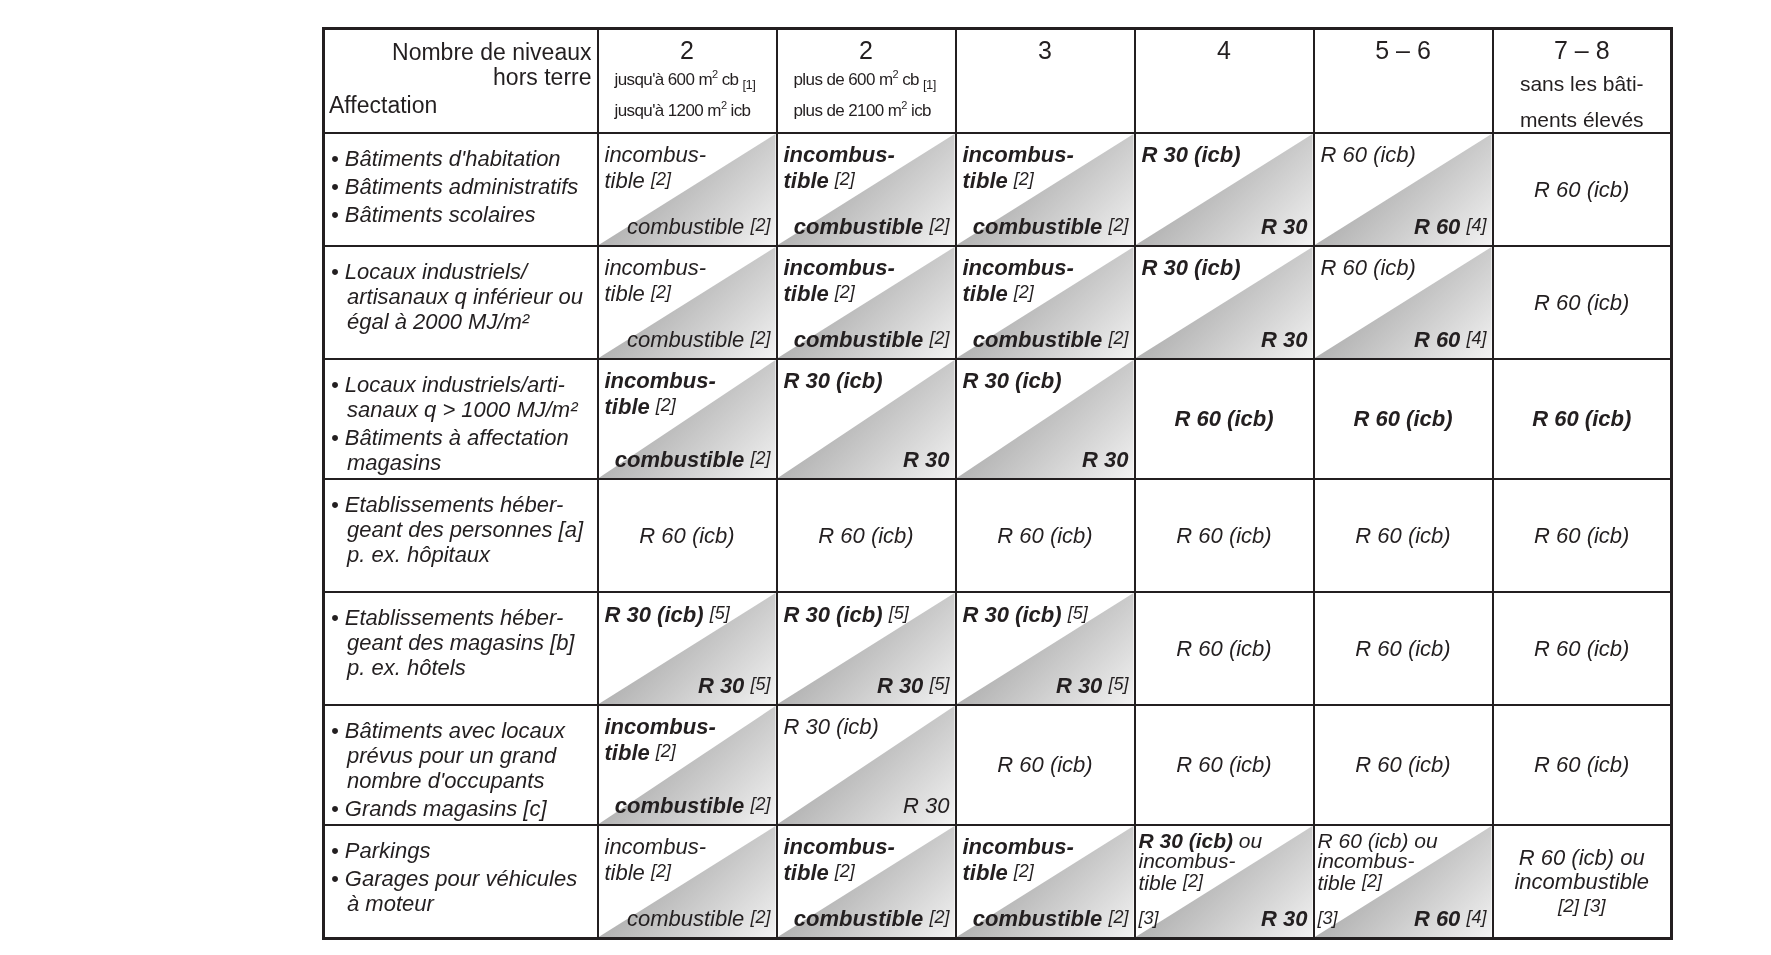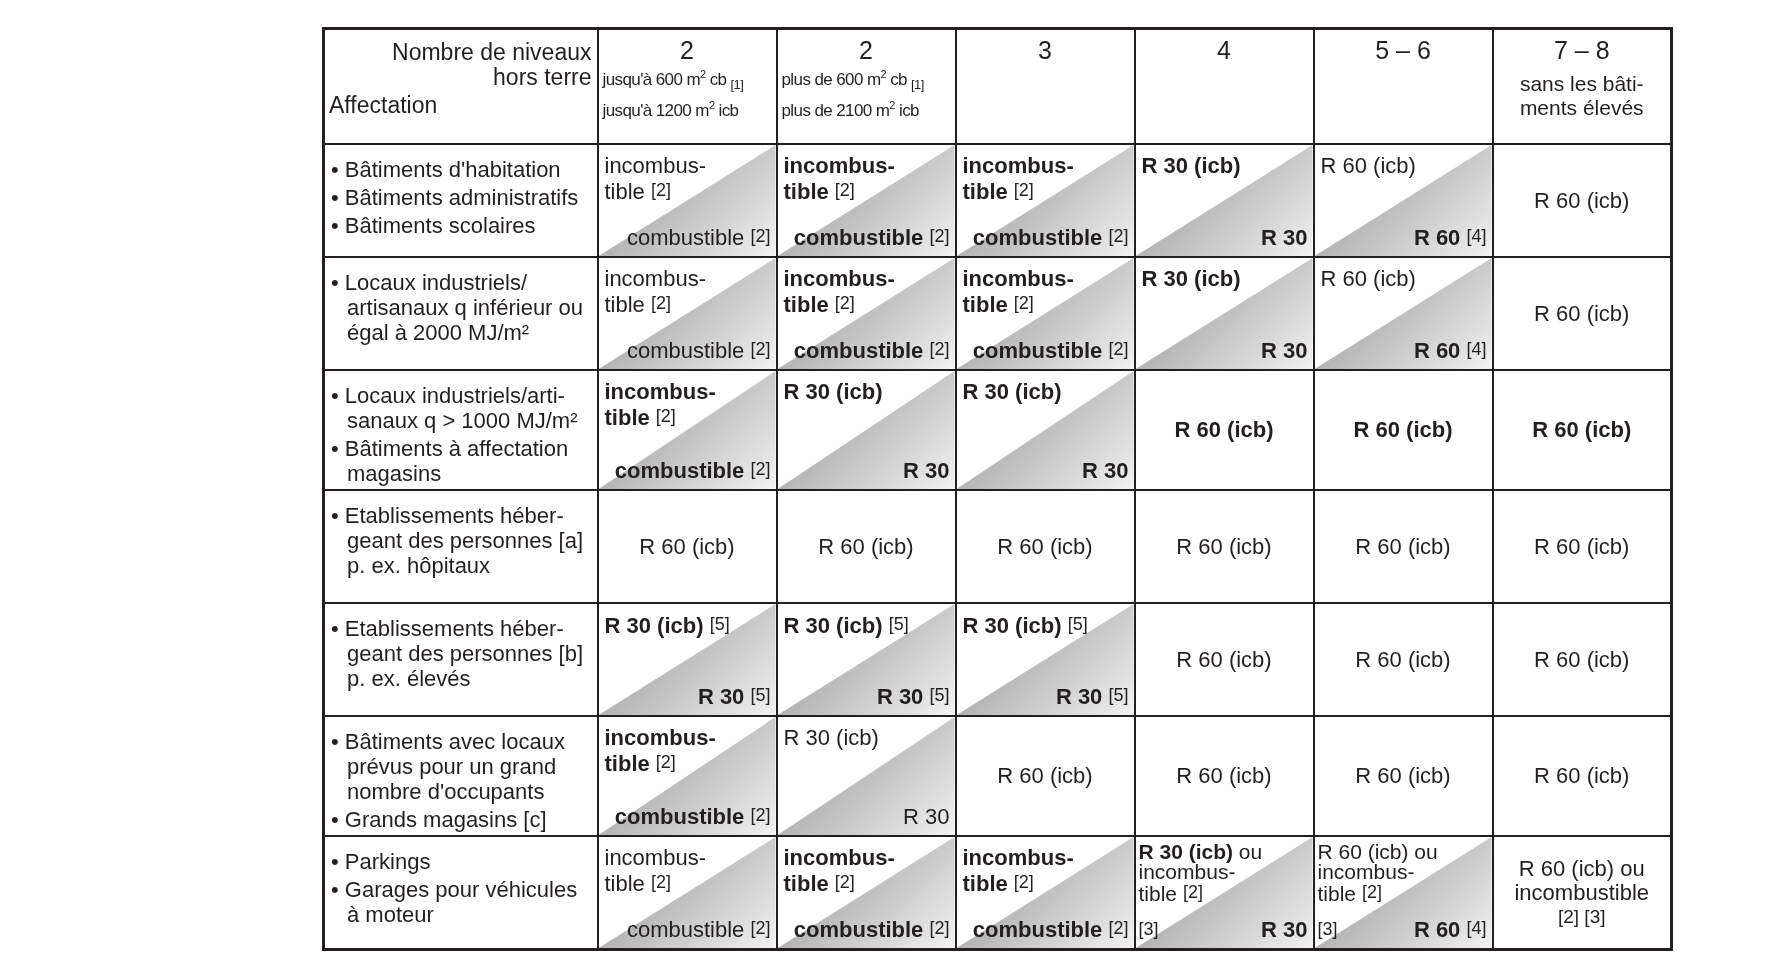--- a/index.html
+++ b/index.html
@@ -10,29 +10,29 @@
     border-collapse: collapse; table-layout: fixed;
     border: 3px solid #231f20;
   }
   table.grid td {
     border: 2px solid #231f20; padding: 0; position: relative;
     vertical-align: top; overflow: hidden;
   }
   col.lab { width: 274px; }
   col.c { width: 179px; }
   tr.head td { height: 99px; }
-  tr.row td { height: 111px; }
+  tr.row td { height: 111px; font-style: italic; }
 
-  .hdr-label { position: relative; height: 113px; font-size: 23px; }
+  .hdr-label { position: relative; height: 99px; font-size: 23px; }
   .hdr-label .n1 { position: absolute; right: 5px; top: 9px; }
   .hdr-label .n2 { position: absolute; right: 5px; top: 34px; }
   .hdr-label .aff { position: absolute; left: 4px; top: 62px; }
   .hdr-col { text-align: center; }
   .hdr-col .num { font-size: 25px; display: block; margin-top: 6px; line-height: 28px; }
-  .hdr-col .sub { font-size: 17px; line-height: 20px; display: block; text-align: left; padding-left: 4px; white-space: nowrap; letter-spacing: -0.6px; }
+  .hdr-col .sub { font-size: 17px; line-height: 20px; display: block; text-align: left; padding-left: 16px; white-space: nowrap; letter-spacing: -0.6px; }
   .hdr-col .sub sup { font-size: 11px; }
   .hdr-col .sub .ref { font-size: 13px; vertical-align: -4px; }
   .hdr-col .sub2 { font-size: 21px; line-height: 24px; display: block; margin-top: 8px; }
 
   .rowlabel { font-size: 22px; line-height: 25px; padding: 12px 4px 0 4px; }
   .rowlabel .it { padding-left: 18px; text-indent: -16px; margin-bottom: 3px; }
   .rowlabel .it::before { content: "• "; }
 
   .diag {
     position: absolute; left: 0; top: 0; right: 0; bottom: 0;
@@ -87,21 +87,21 @@
         </td>
       <td class="hdr-col">
           <span class="num">4</span>
         </td>
       <td class="hdr-col">
           <span class="num">5 – 6</span>
         </td>
       <td class="hdr-col">
         <span class="num">7 – 8</span>
         <span class="sub2">sans les bâti-</span>
-        <span class="sub2" style="margin-top:0">ments élevés</span>
+        <span class="sub2" style="margin-top:12px">ments élevés</span>
       </td>
     </tr>
   <tr class="row">
         <td>
           <div class="rowlabel">
             <div class="it">Bâtiments d'habitation</div>
             <div class="it">Bâtiments administratifs</div>
             <div class="it">Bâtiments scolaires</div>
           </div>
         </td>
@@ -270,21 +270,21 @@
         </td>
         <td>
           <div class="cell-inner">
             <div class="center">R 60 (icb)</div>
           </div>
         </td>
       </tr>
       <tr class="row">
         <td>
           <div class="rowlabel">
-            <div class="it">Etablissements héber- geant des personnes [b] p. ex. élevés</div>
+            <div class="it">Etablissements héber- geant des magasins [b] p. ex. hôtels</div>
           </div>
         </td>
         <td>
           <div class="cell-inner">
             <div class="diag"></div>
             <div class="tl"><span class="b">R 30 (icb)</span> <span class="ref">[5]</span></div>
             <div class="br"><span class="b">R 30</span> <span class="ref">[5]</span></div>
           </div>
         </td>
         <td>

